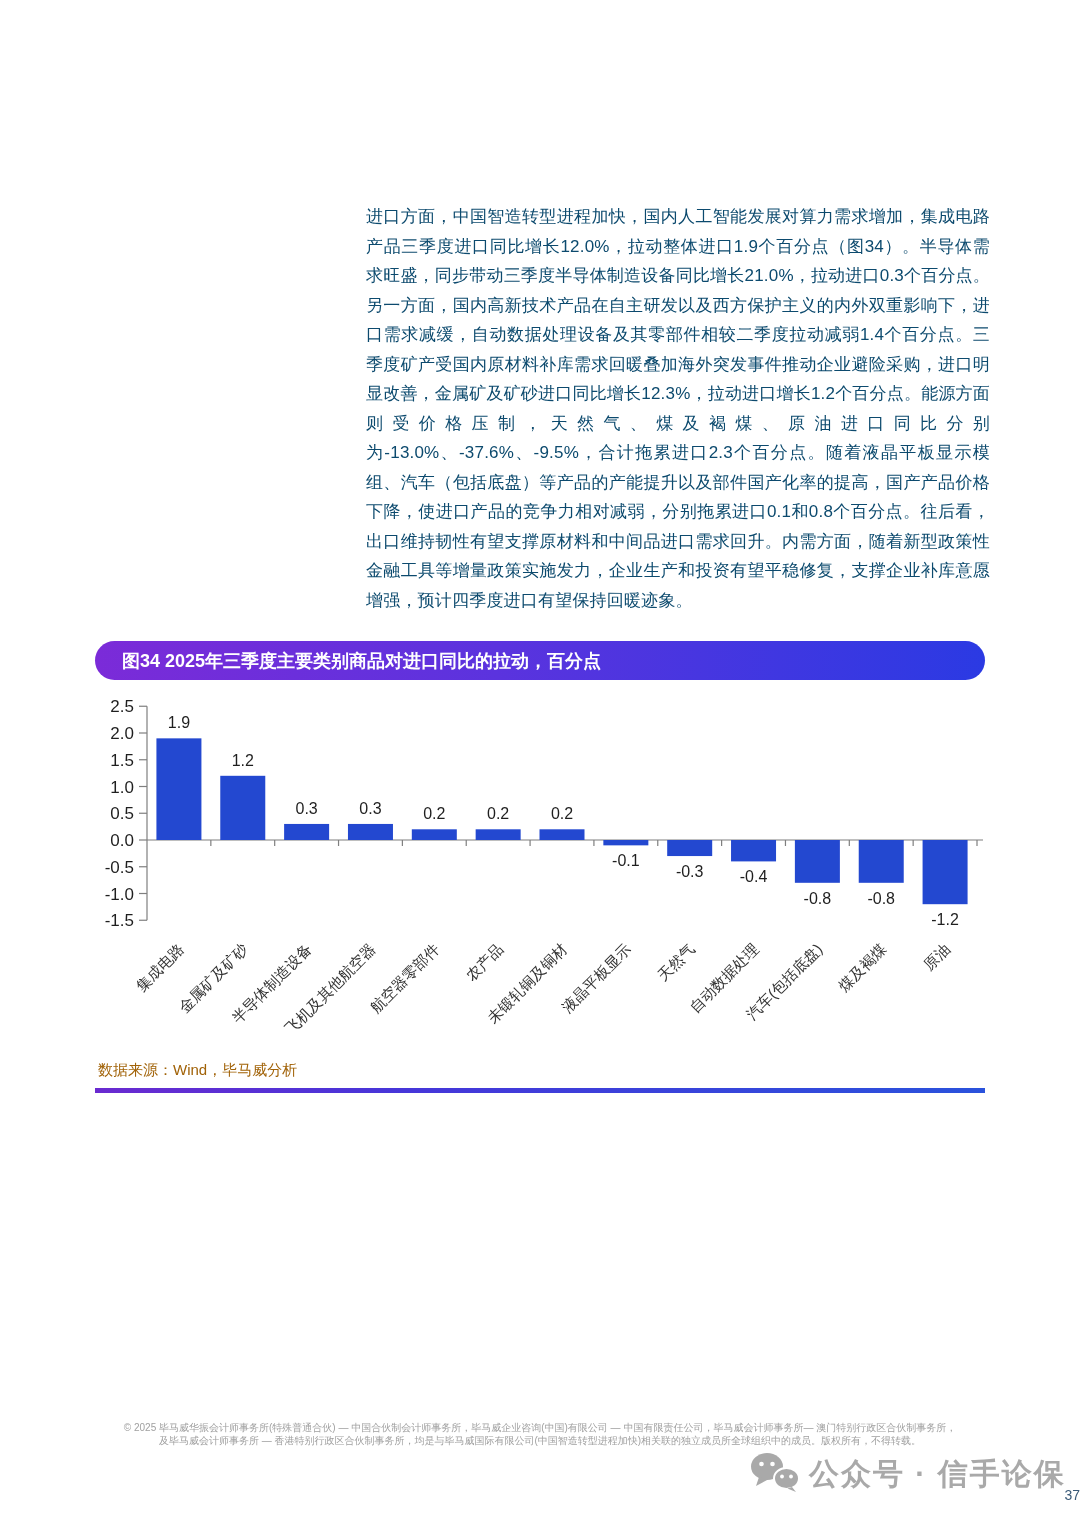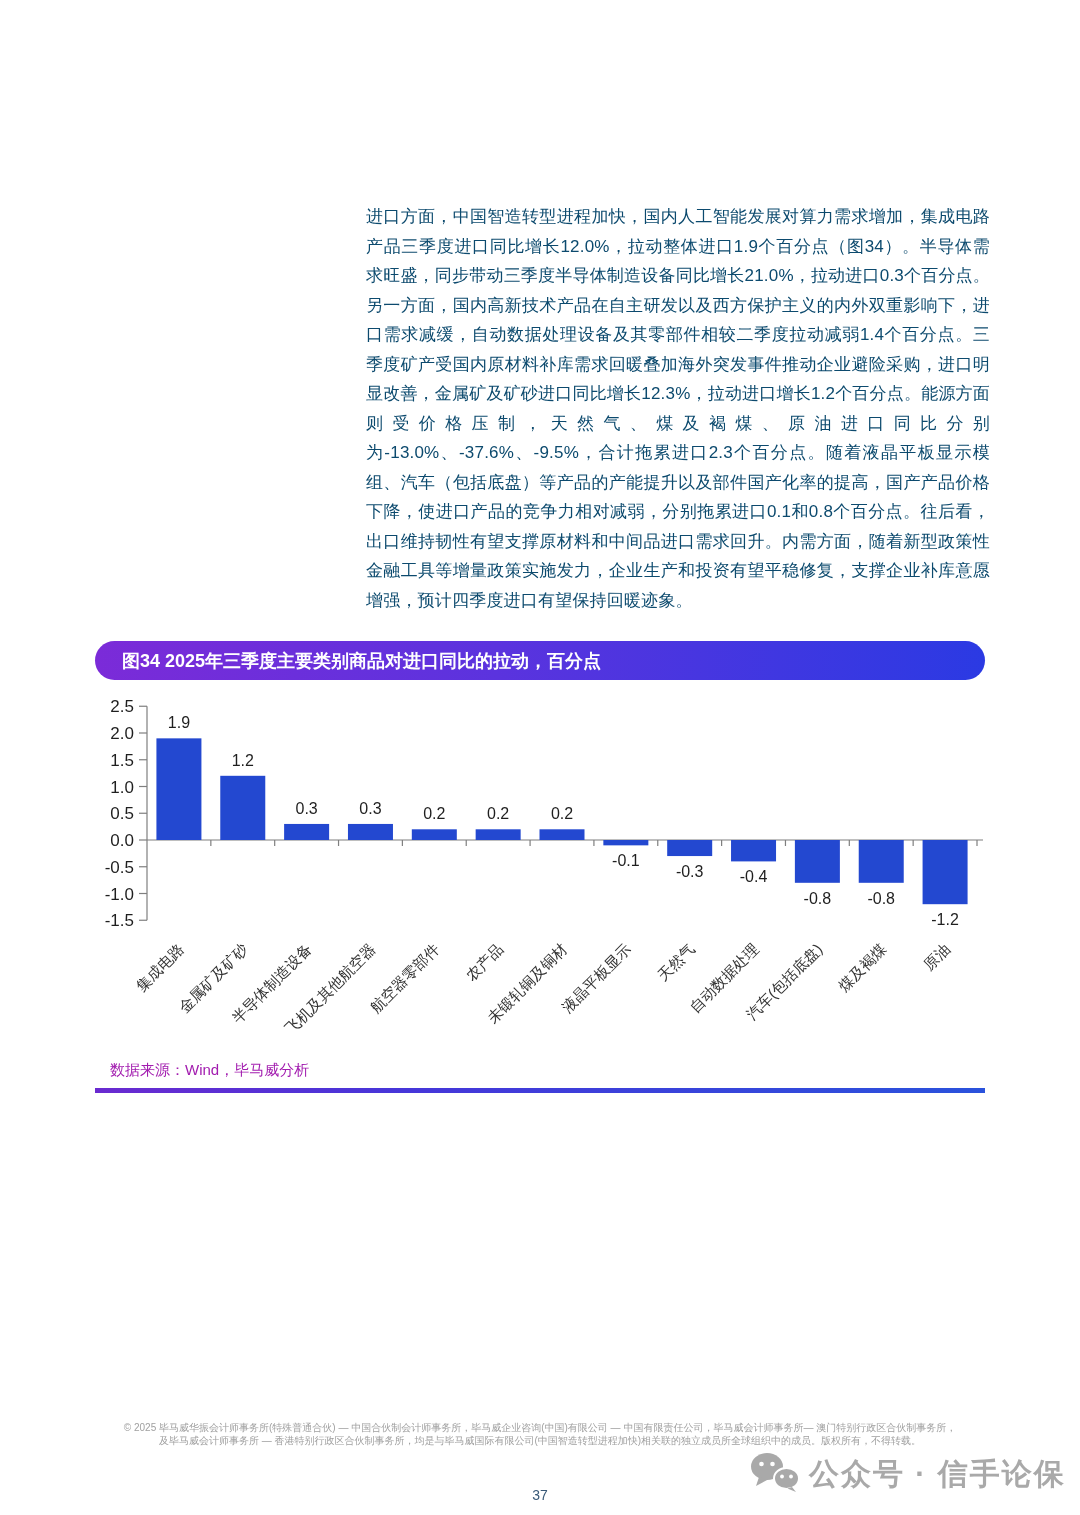--- a/index.html
+++ b/index.html
@@ -27,34 +27,34 @@
     padding-left:27px;box-sizing:border-box;
   }
 
   
   .chart-wrap{position:absolute;left:95px;top:688px;width:890px;height:370px;}
   .chart-wrap svg{display:block;}
 
   
   .source-line{
     position:absolute;left:98px;top:1061px;width:880px;
-    font-size:15px;color:#a21caf;margin-left:12px;
+    font-size:15px;color:#a16207;
   }
   .divider{
     position:absolute;left:95px;top:1088px;width:890px;height:5px;
     background:linear-gradient(90deg,#6a2ad0 0%,#4636d9 35%,#2a52dc 100%);
   }
 
   
   .footer{
     position:absolute;left:95px;top:1421px;width:890px;
     font-size:10px;line-height:13px;color:#a0a0a0;text-align:center;
   }
   .page-number{
-    position:absolute;left:0;top:1487px;width:1080px;text-align:center;
+    position:absolute;left:0;top:1487px;width:1080px;text-align:right;
     font-size:14px;color:#3a5a78;
   }
 
   
   .watermark{
     position:absolute;left:750px;top:1454px;height:40px;
     display:flex;align-items:center;gap:9px;font-weight:bold;
   }
   .watermark .wm-text{
     font-size:30px;color:#a9a9a9;letter-spacing:2px;white-space:nowrap;

